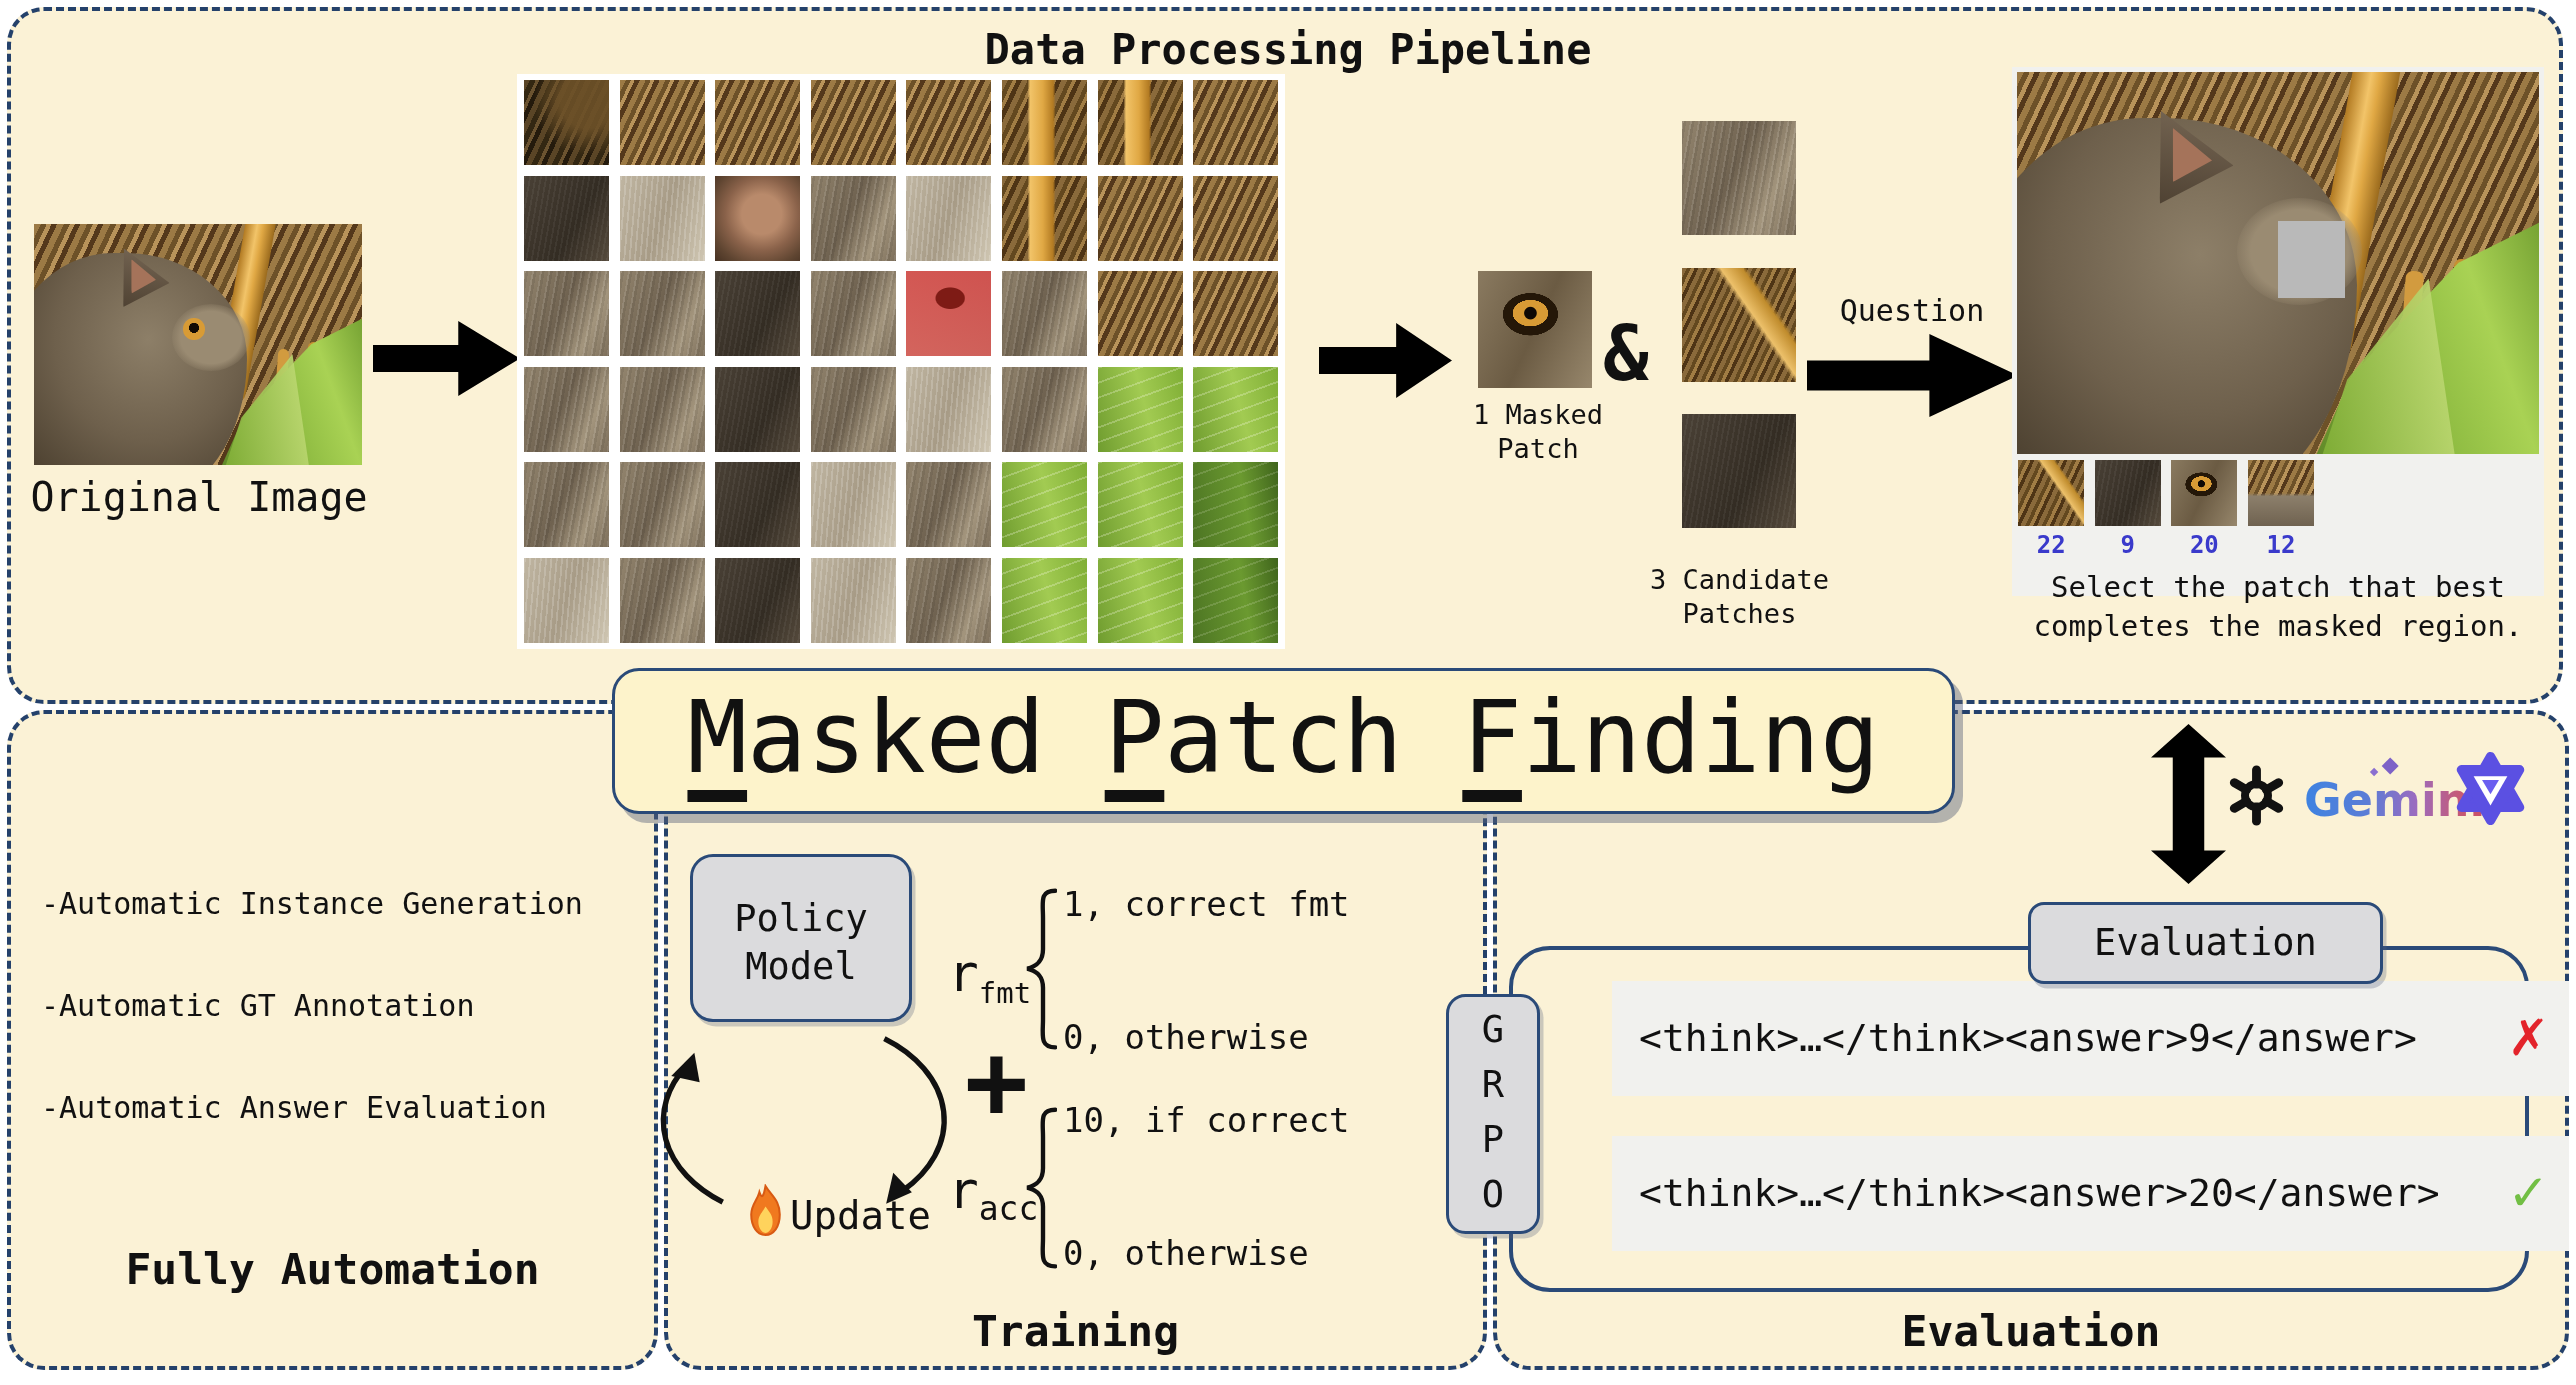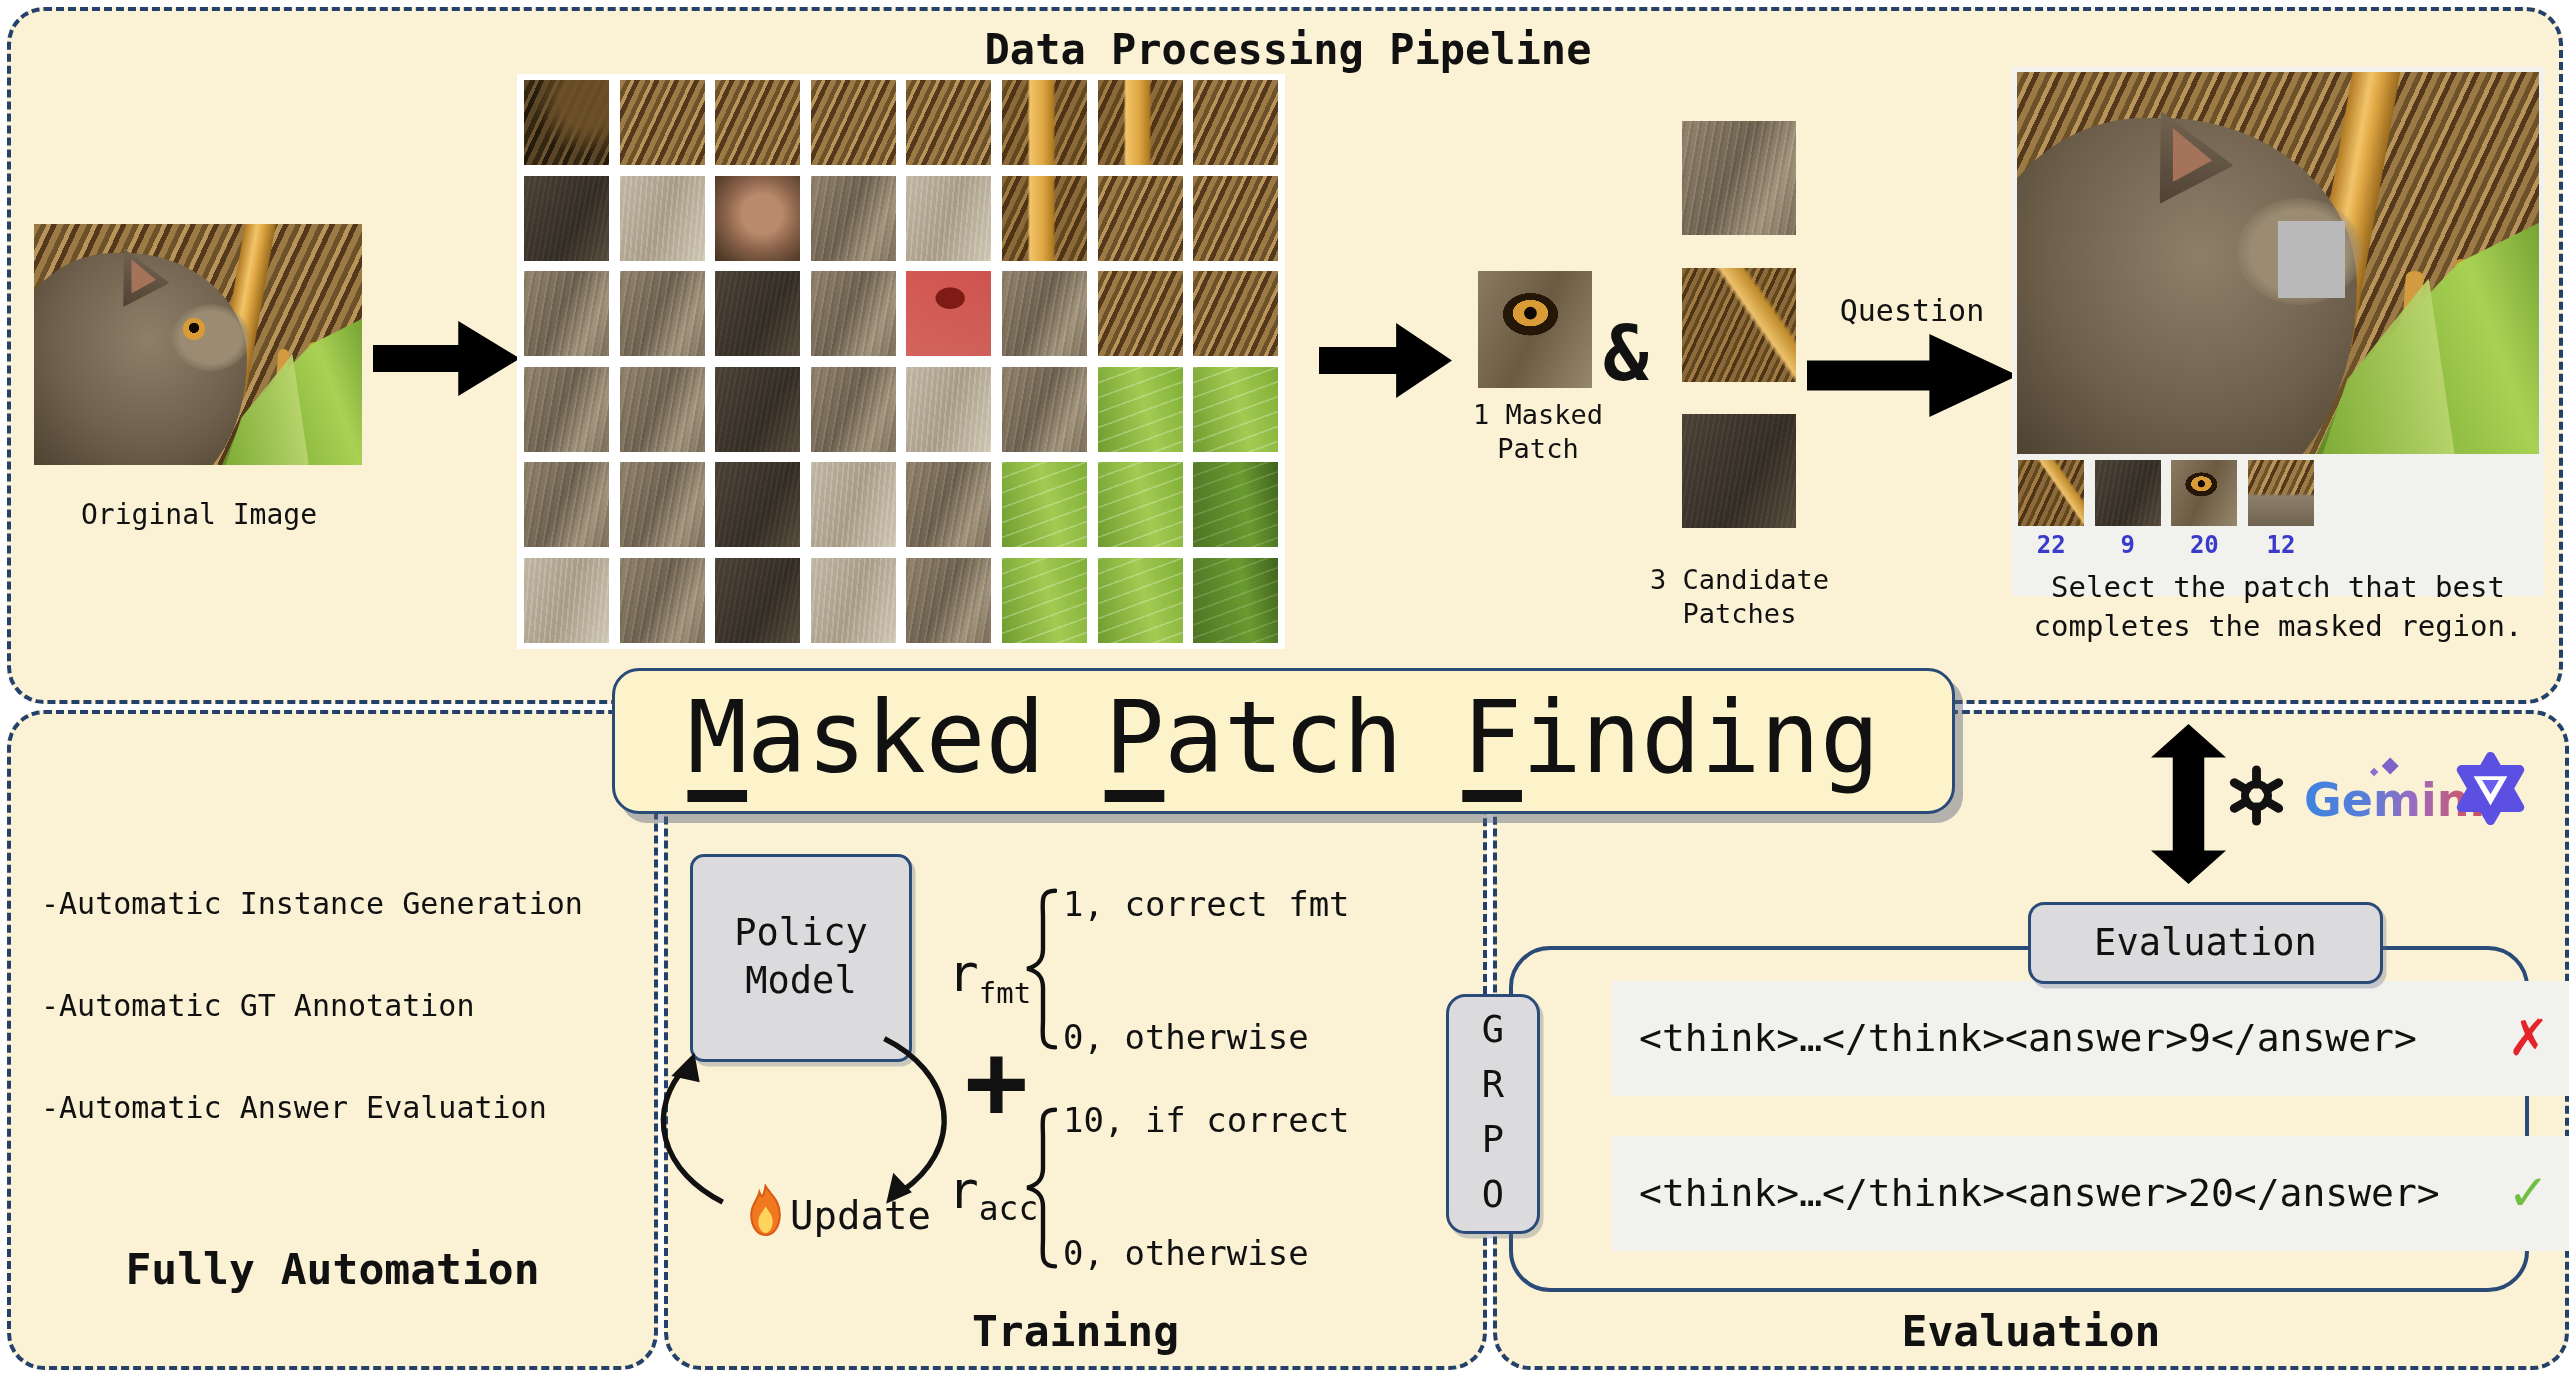--- a/index.html
+++ b/index.html
@@ -86,21 +86,21 @@
     <div class="sc-pin1"></div>
     <div class="sc-pin2"></div>
     <div class="sc-leaf"></div>
     <div class="sc-leaf2"></div>
     <div class="sc-cat"></div>
     <div class="sc-ear"></div>
     <div class="sc-earin"></div>
     <div class="sc-muzzle"></div>
     <div class="sc-eye"></div>
   </div>
-  <div class="abs center" style="left:25px;top:498px;width:348px;font-size:28px;">Original Image</div>
+  <div class="abs center" style="left:25px;top:474px;width:348px;font-size:40px;">Original Image</div>
 
   <div class="harrow" style="left:373px;top:321px;width:147px;height:75px;"></div>
 
   <div class="abs" id="grid-bg"></div>
   <div class="abs" id="patch-grid">
       <div class="cell tex-wd"></div>
       <div class="cell tex-wk"></div>
       <div class="cell tex-wk"></div>
       <div class="cell tex-wk"></div>
       <div class="cell tex-wk"></div>
@@ -209,21 +209,21 @@
   <div class="panel" style="left:664px;top:710px;width:823px;height:660px;"></div>
   <div class="panel" style="left:1493px;top:710px;width:1076px;height:660px;"></div>
 
   <div id="auto-items">
       <div class="auto-item" style="top: 886px;">-Automatic Instance Generation</div>
       <div class="auto-item" style="top: 988px;">-Automatic GT Annotation</div>
       <div class="auto-item" style="top: 1090px;">-Automatic Answer Evaluation</div>
     </div>
   <div class="abs center cap" style="left:7px;top:1244px;width:651px;">Fully Automation</div>
 
-  <div class="graybox prelines center" style="left:690px;top:854px;width:222px;height:208px;border-radius:14px;font-size:37px;line-height:48px;padding-top:52px;">Policy
+  <div class="graybox prelines center" style="left:690px;top:854px;width:222px;height:168px;border-radius:23px;font-size:37px;line-height:48px;padding-top:38px;">Policy
 Model</div>
 
   <svg class="abs" style="left:657px;top:1012px;" width="302" height="222" viewBox="0 0 340 250">
     <path d="M 256 30 A 158 112 0 0 1 277 201" fill="none" stroke="#111" stroke-width="6"></path>
     <polygon points="258,216 287,203 266,181" fill="#111"></polygon>
     <path d="M 74 214 A 158 112 0 0 1 33 61" fill="none" stroke="#111" stroke-width="6"></path>
     <polygon points="42,46 16,72 48,79" fill="#111"></polygon>
   </svg>
 
   <svg class="abs" style="left:745px;top:1184px;" width="41" height="53" viewBox="0 0 40 52">

